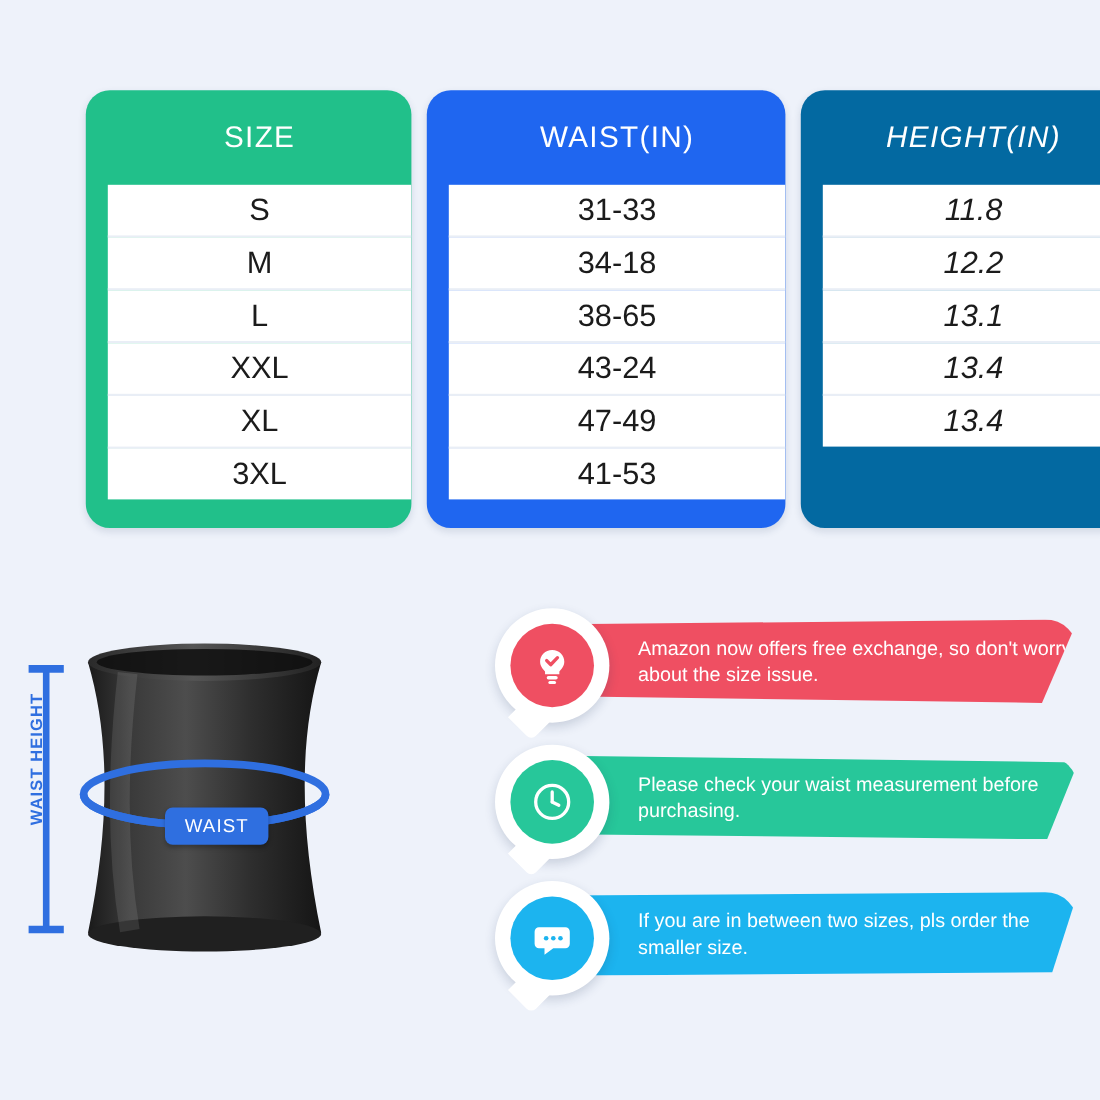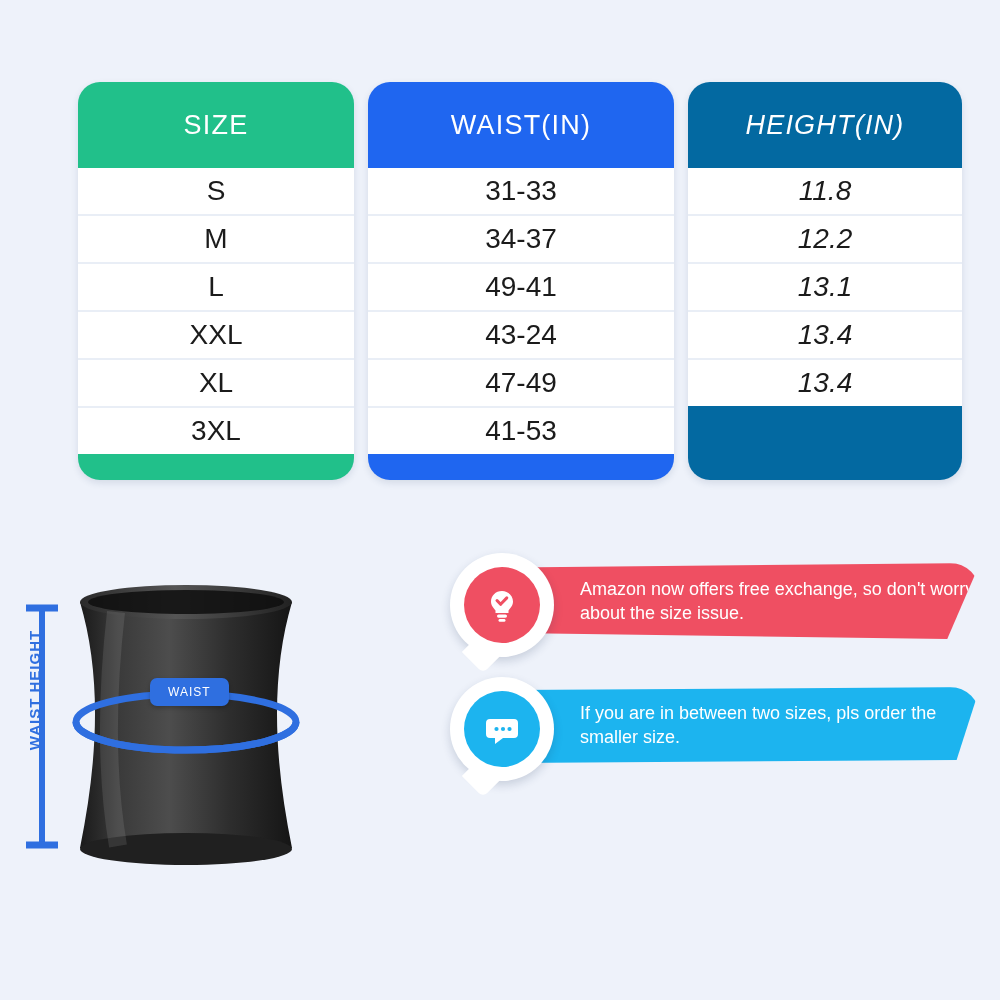--- a/index.html
+++ b/index.html
@@ -22,20 +22,21 @@
     top: 82px;
     width: 848px;
     display: flex;
     gap: 14px;
   }
   .col {
     flex: 0 0 auto;
     border-radius: 22px;
     overflow: hidden;
     box-shadow: 0 3px 7px rgba(40,60,100,0.13);
+    padding-left: 20px;
   }
   .col-size   { width: 276px; background: #21c08a; }
   .col-waist  { width: 306px; background: #1f66f0; }
   .col-height { width: 274px; background: #0369a1; font-style: italic; }
 
   .col-head {
     height: 86px;
     display: flex;
     align-items: center;
     justify-content: center;
@@ -62,24 +63,24 @@
   .product-area {
     position: absolute;
     left: 20px;
     top: 560px;
     width: 410px;
     height: 410px;
   }
   .waist-badge {
     position: absolute;
     left: 150px;
-    top: 678px;
+    top: 734px;
     background: #2f6fe0;
     color: #fff;
-    font-size: 12px;
+    font-size: 17px;
     letter-spacing: 1px;
     padding: 7px 18px;
     border-radius: 7px;
     box-shadow: 0 2px 4px rgba(0,0,0,0.25);
     z-index: 6;
   }
   .height-label {
     position: absolute;
     left: 34px;
     top: 690px;
@@ -176,22 +177,22 @@
       <div class="cell">XXL</div>
       <div class="cell">XL</div>
       <div class="cell">3XL</div>
     </div>
   </div>
 
   <div class="col col-waist">
     <div class="col-head">WAIST(IN)</div>
     <div class="col-body">
       <div class="cell">31-33</div>
-      <div class="cell">34-37</div>
-      <div class="cell">49-41</div>
+      <div class="cell">34-18</div>
+      <div class="cell">38-65</div>
       <div class="cell">43-24</div>
       <div class="cell">47-49</div>
       <div class="cell">41-53</div>
     </div>
   </div>
 
   <div class="col col-height">
     <div class="col-head">HEIGHT(IN)</div>
     <div class="col-body">
       <div class="cell">11.8</div>
@@ -256,20 +257,34 @@
         <svg width="40" height="40" viewBox="0 0 40 40">
           <path d="M20 6 C13.5 6 9 11 9 16.5 C9 20.5 11.5 23 13.5 25.5 L13.5 28 L26.5 28 L26.5 25.5 C28.5 23 31 20.5 31 16.5 C31 11 26.5 6 20 6 Z" fill="#ffffff"></path>
           <rect x="15" y="29.5" width="10" height="3.2" rx="1.6" fill="#ffffff"></rect>
           <rect x="16.5" y="34" width="7" height="2.8" rx="1.4" fill="#ffffff"></rect>
           <path d="M15 15.5 l3.6 3.8 l6.2 -6.4" stroke="#ef4f62" stroke-width="3" fill="none" stroke-linecap="round" stroke-linejoin="round"></path>
         </svg>
       </div>
     </div>
   </div>
 
+  <div class="note note-2">
+    <div class="ribbon">
+      <span class="note-text">Please check your waist measurement before purchasing.</span>
+    </div>
+    <div class="bubble">
+      <div class="disc">
+        <svg width="44" height="44" viewBox="0 0 44 44">
+          <circle cx="22" cy="22" r="15" fill="none" stroke="#ffffff" stroke-width="3"></circle>
+          <line x1="22" y1="22" x2="22" y2="13" stroke="#ffffff" stroke-width="3" stroke-linecap="round"></line>
+          <line x1="22" y1="22" x2="28" y2="25" stroke="#ffffff" stroke-width="3" stroke-linecap="round"></line>
+        </svg>
+      </div>
+    </div>
+  </div>
 
   <div class="note note-3">
     <div class="ribbon">
       <span class="note-text">If you are in between two sizes, pls order the smaller size.</span>
     </div>
     <div class="bubble">
       <div class="disc">
         <svg width="44" height="44" viewBox="0 0 44 44">
           <path d="M10 12 h24 a4 4 0 0 1 4 4 v11 a4 4 0 0 1 -4 4 h-11 l-8 6 v-6 h-5 a4 4 0 0 1 -4 -4 v-11 a4 4 0 0 1 4 -4 z" fill="#ffffff"></path>
           <circle cx="16.5" cy="22" r="2.1" fill="#1cb4ef"></circle>

